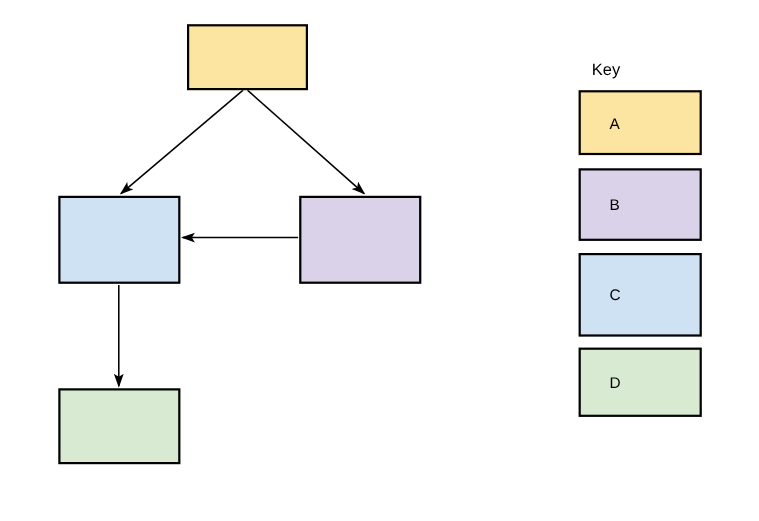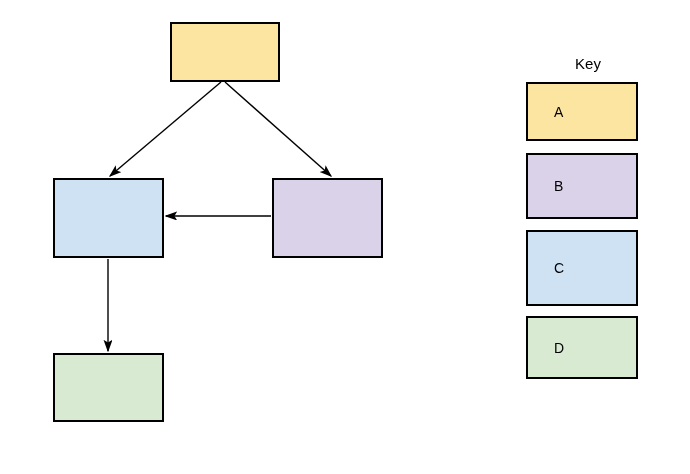--- a/index.html
+++ b/index.html
@@ -64,21 +64,20 @@
   #key-panel {
     position: absolute;
     left: 526px;
     top: 56px;
     width: 112px;
   }
   #key-title {
     display: block;
     font-size: 15px;
     color: #000000;
-    text-align: center;
     line-height: 1;
     margin: 0 0 10px 0;
     padding-left: 12px;
   }
   .key-item {
     position: absolute;
     left: 526px;
     box-sizing: border-box;
     border: 2px solid #000000;
     display: flex;

